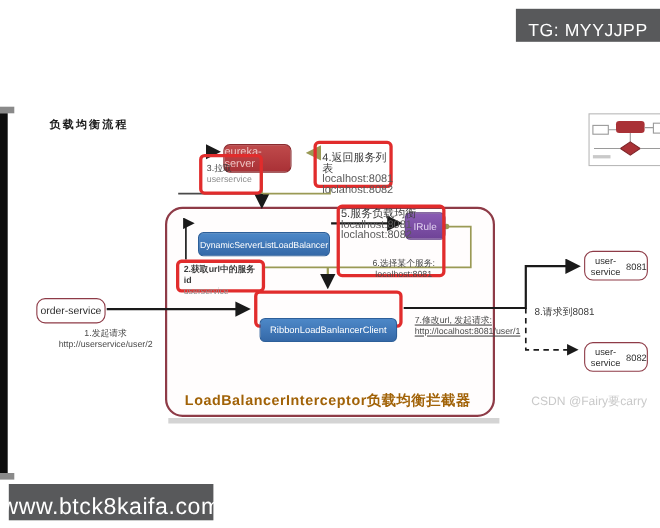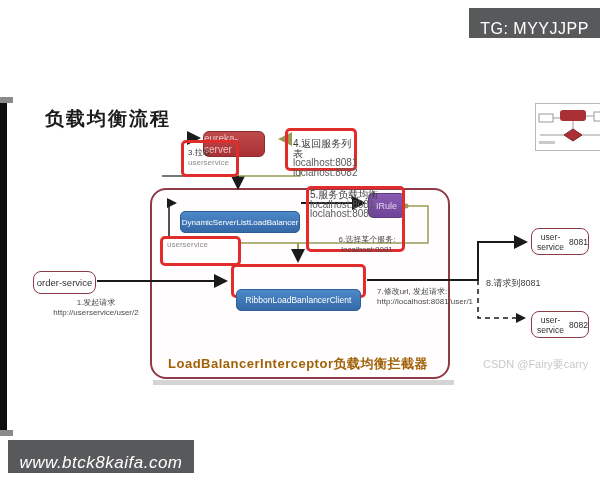--- a/index.html
+++ b/index.html
@@ -11,23 +11,23 @@
   .abs{position:absolute;}
   
   .spine{left:0;top:103px;width:7px;height:327px;background:#0d0d0d;}
   .spine-cap{left:0;width:13px;height:6px;background:#8a8a8a;}
   
   .badge{
     background:#58595b;color:#ffffff;display:flex;align-items:flex-end;justify-content:center;
     letter-spacing:0.5px;
   }
   .badge-tg{right:0;top:8px;width:131px;height:30px;font-size:16px;}
-  .badge-site{left:8px;top:440px;width:186px;height:33px;font-size:17px;font-style:italic;}
-  
-  .page-title{left:45px;top:106px;font-size:19px;font-weight:bold;color:#1b1b1b;letter-spacing:2px;}
+  .badge-site{left:8px;top:440px;width:186px;height:33px;font-size:21px;}
+  
+  .page-title{left:45px;top:106px;font-size:10px;font-weight:bold;color:#1b1b1b;letter-spacing:2px;}
   
   .minimap{left:535px;top:103px;width:66px;height:46px;background:#ffffff;border:1px solid #b9b9b9;}
   
   .container-box{
     left:150px;top:188px;width:296px;height:187px;
     border:2.5px solid #8e3b47;border-radius:16px;background:#fffdfd;
   }
   .container-label{
     left:150px;top:355px;width:296px;text-align:center;
     font-size:13px;font-weight:bold;color:#a16207;letter-spacing:0.5px;
@@ -67,21 +67,21 @@
   .callout-ribbon{left:231px;top:264px;width:135px;height:34px;}
   
   .t-dark{color:#3c3c3c;}
   .t-gray{color:#8e8e8e;}
   .t-mid{color:#5a5a5a;}
   .fs8{font-size:8px;line-height:10px;}
   .fs75{font-size:10px;line-height:9.5px;}
   .ann{font-size:8px;line-height:10px;color:#4a4a4a;}
   .ann-1{left:40px;top:298px;width:112px;text-align:center;}
   .ann-6{left:330px;top:235px;width:74px;text-align:center;}
-  .ann-7{left:377px;top:287px;width:110px;text-align:left;}
+  .ann-7{left:377px;top:287px;width:110px;text-align:left;text-decoration:underline;}
   .ann-8{left:486px;top:277px;font-size:9px;color:#3c3c3c;}
   .step5-text{left:310px;top:190px;}
   .bold{font-weight:bold;}
   .watermark{left:483px;top:357px;font-size:11px;color:#c9c9c9;}
   svg.flow{left:0;top:0;width:600px;height:480px;pointer-events:none;}
 </style>
 </head>
 <body>
 
 <div class="abs spine-cap" style="top:97px;"></div>
@@ -193,20 +193,21 @@
 </div>
 
 <div class="abs callout callout-5"></div>
 <div class="abs step5-text">
   <div class="fs75 t-dark">5.服务负载均衡</div>
   <div class="fs75 t-mid">localhost:8081</div>
   <div class="fs75 t-mid">loclahost:8082</div>
 </div>
 
 <div class="abs callout callout-2">
+  <div class="fs8 t-dark bold">2.获取url中的服务id</div>
   <div class="fs8 t-gray">userservice</div>
 </div>
 
 <div class="abs ann ann-1">
   <div>1.发起请求</div>
   <div>http://userservice/user/2</div>
 </div>
 
 <div class="abs ann ann-6">
   <div>6.选择某个服务:</div>

